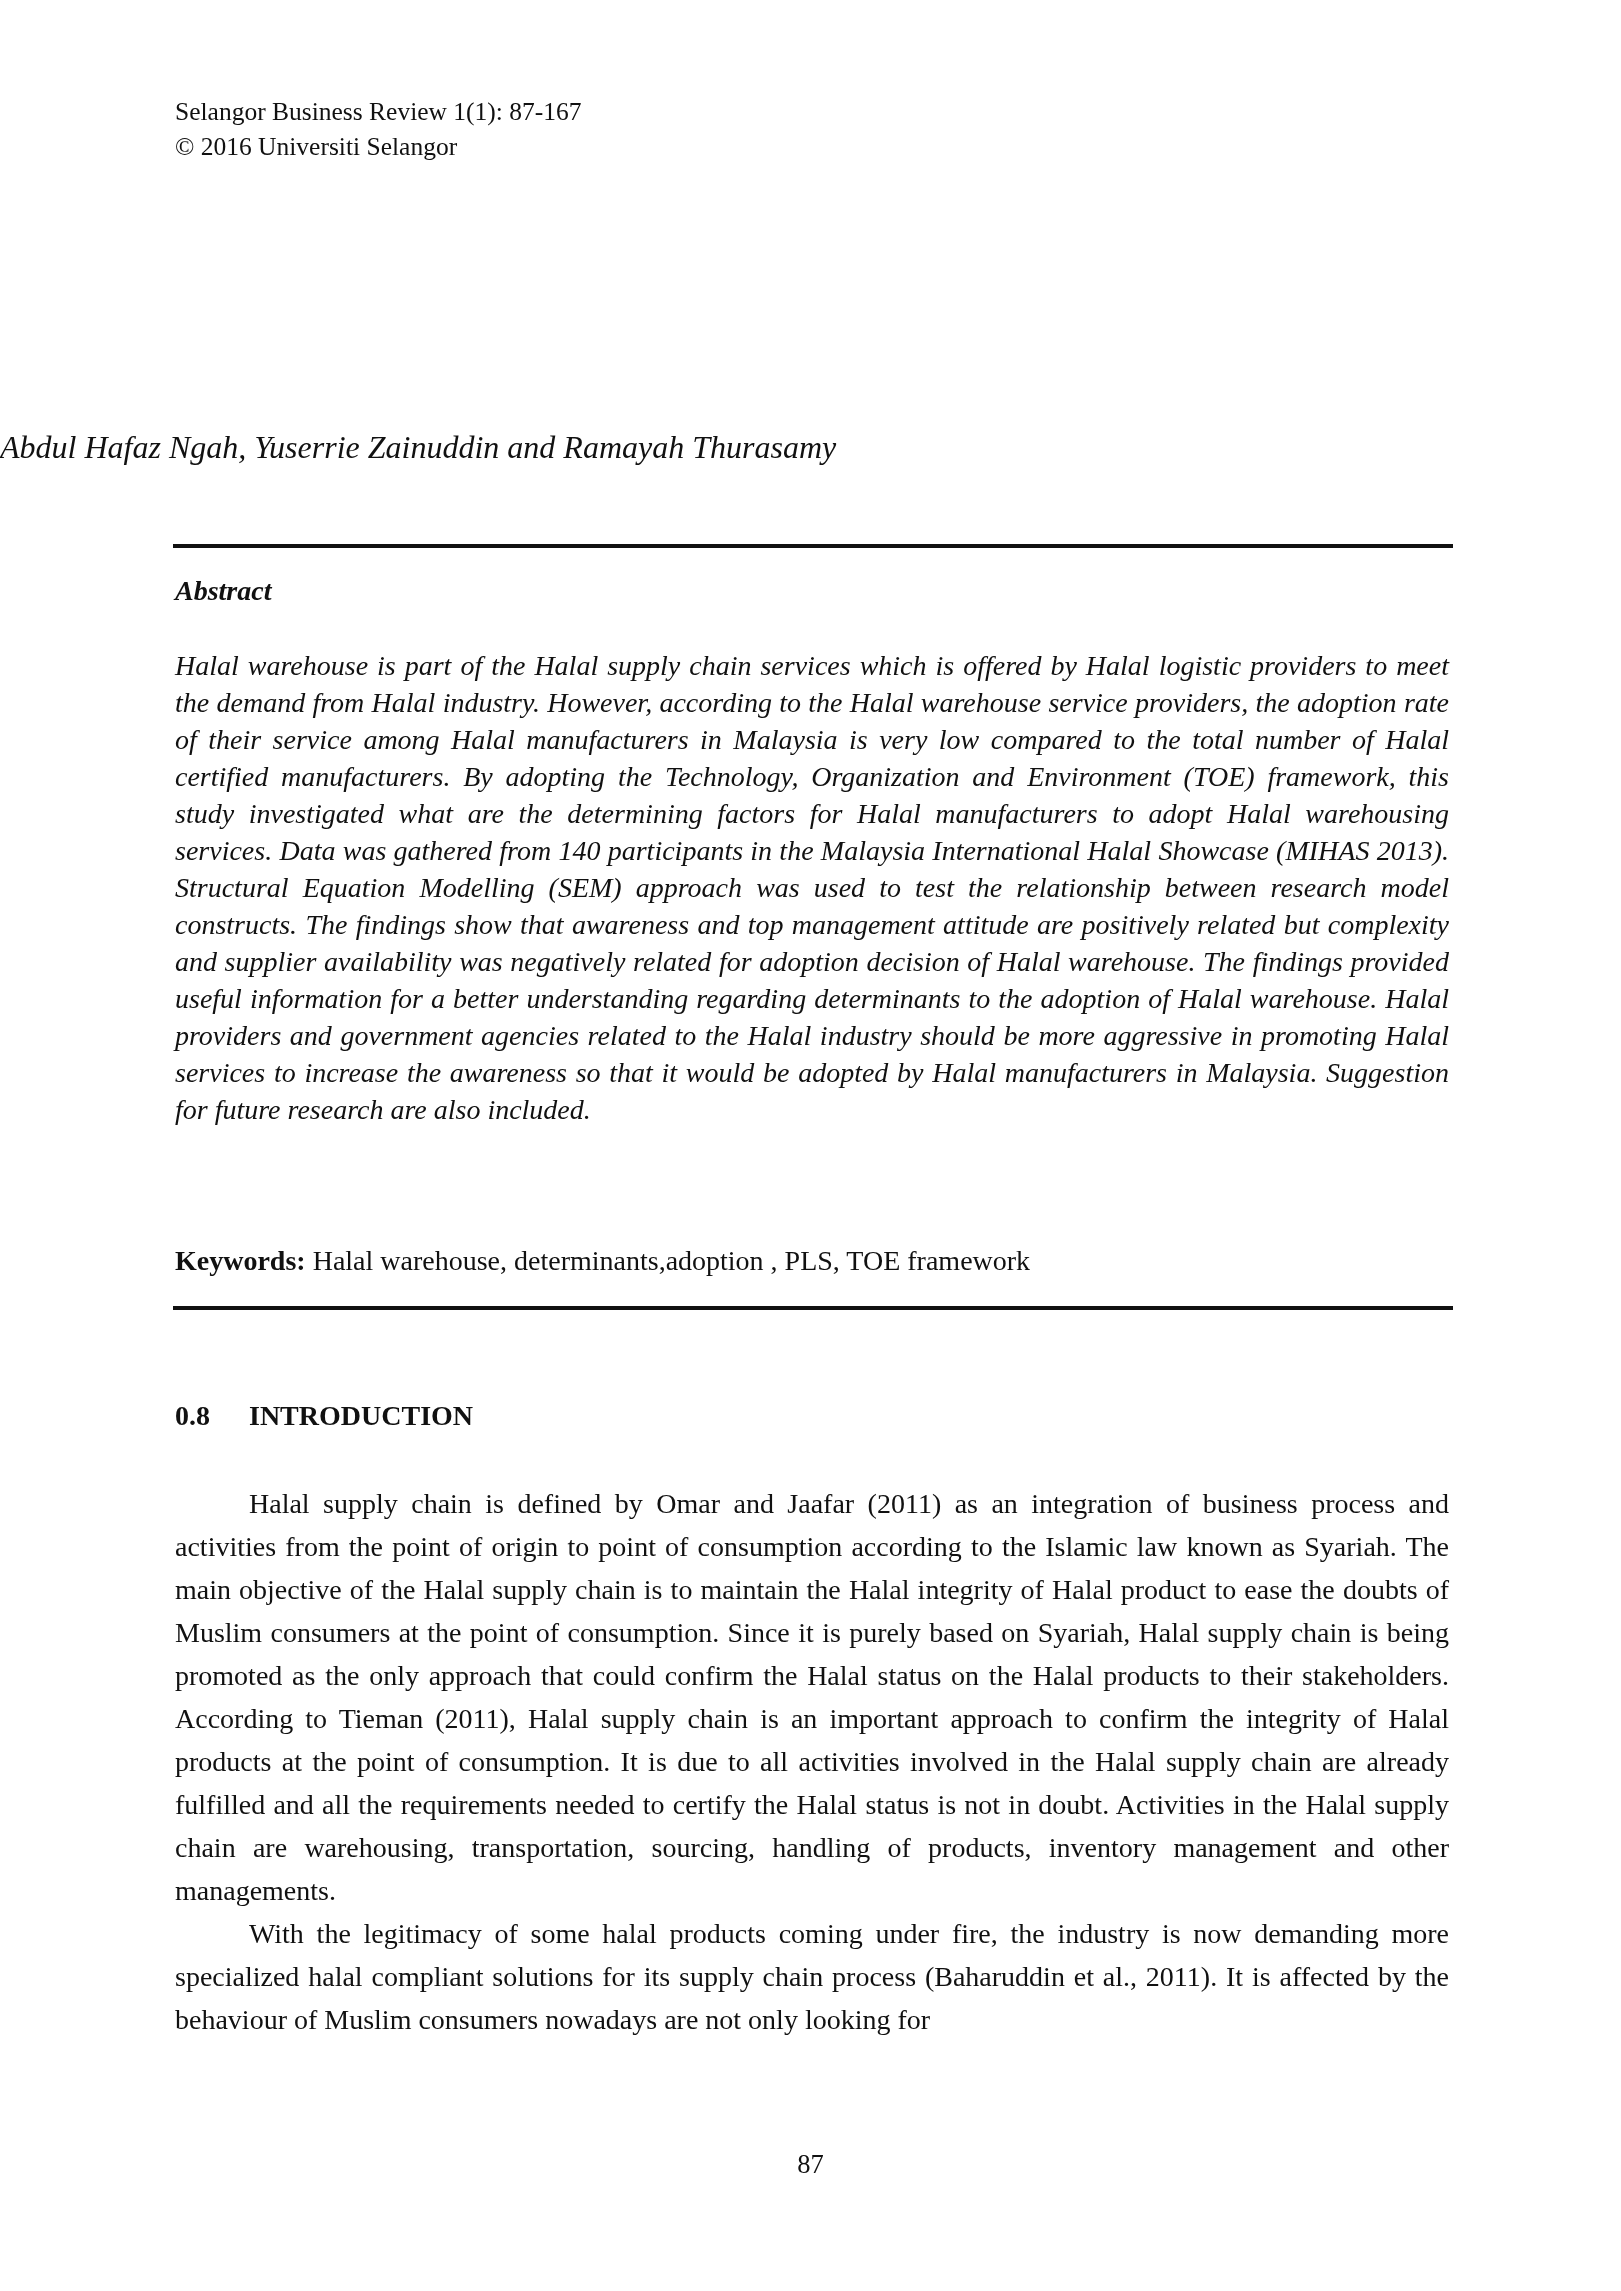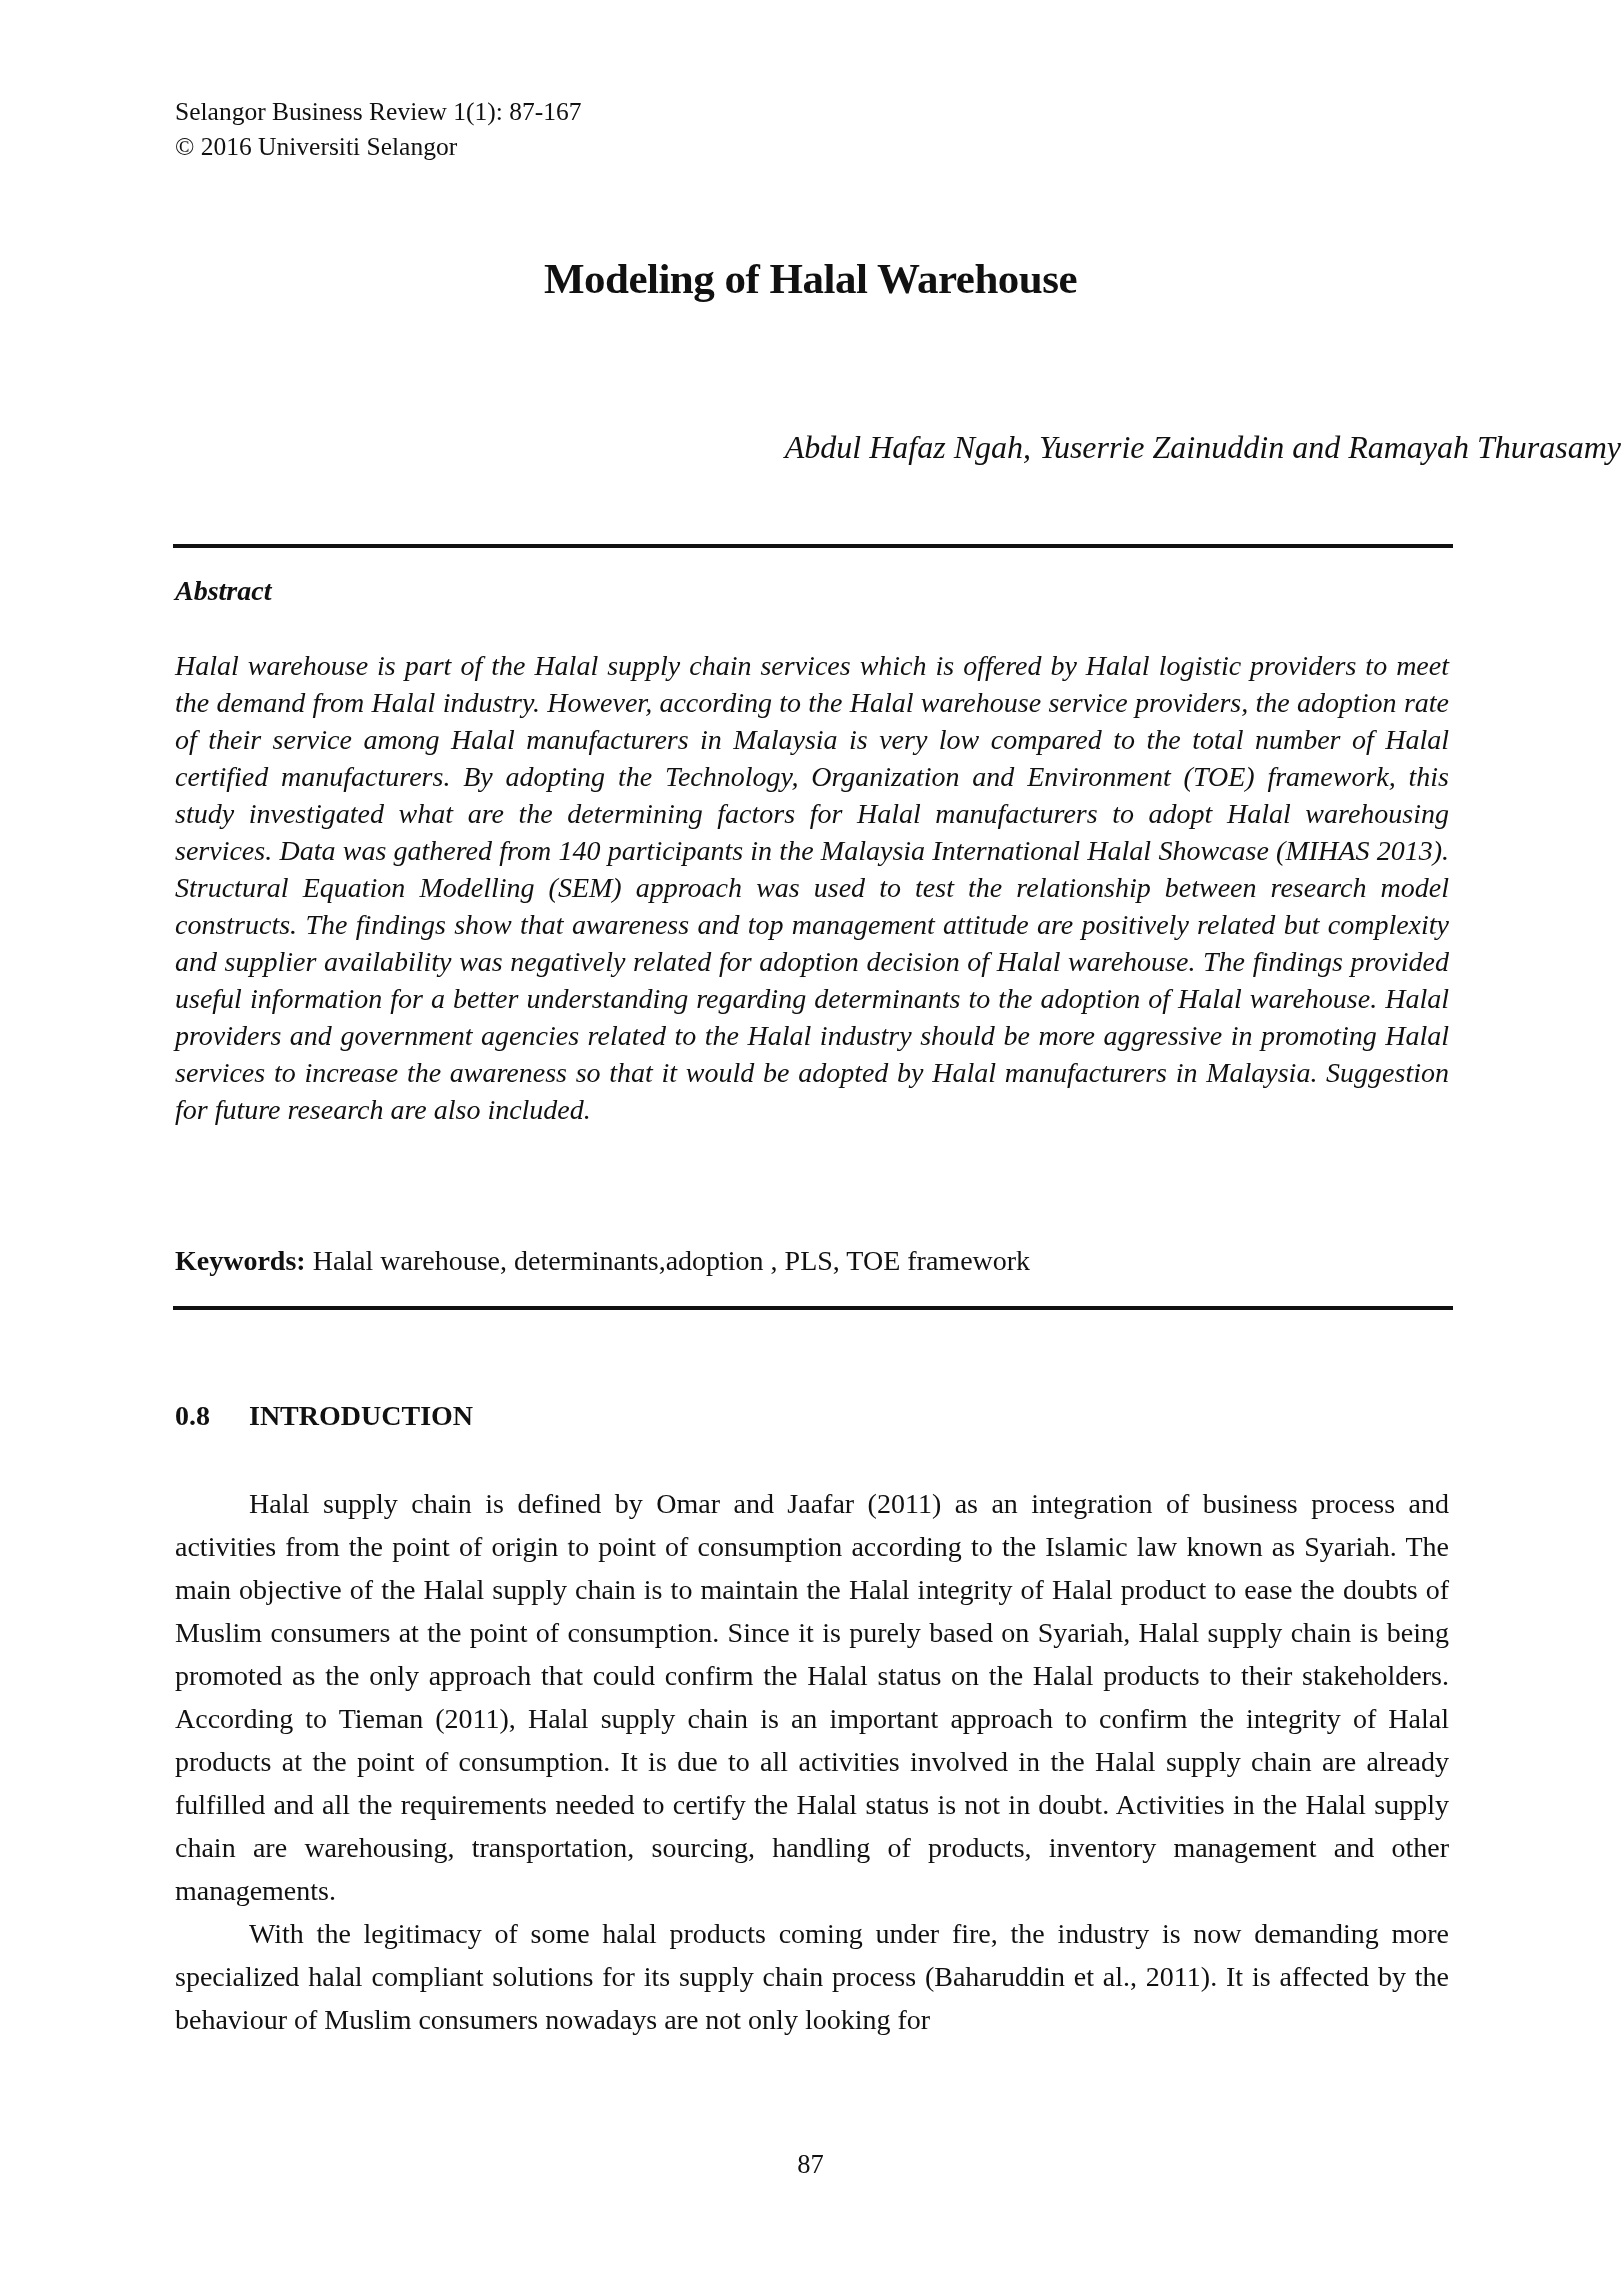--- a/index.html
+++ b/index.html
@@ -8,21 +8,21 @@
     font-family: "Liberation Serif", "DejaVu Serif", serif; color: #111;
   }
   .journal { position: absolute; left: 175px; top: 94px; font-size: 25.5px; line-height: 35px; }
   .title {
     position: absolute; left: 0; width: 100%; top: 251px;
     text-align: center; font-weight: bold; font-size: 43px; line-height: 55px;
     letter-spacing: -0.5px;
   }
   .authors {
     position: absolute; left: 0; width: 100%; top: 428px;
-    text-align: right; font-style: italic; font-size: 32px; line-height: 39px;
+    text-align: left; font-style: italic; font-size: 32px; line-height: 39px;
   }
   .rule {
     position: absolute; left: 173px; width: 1280px; height: 3.9px; background: #111;
   }
   .rule.top { top: 544px; }
   .rule.bottom { top: 1306px; }
   .abstract-head {
     position: absolute; left: 175px; top: 573px; font-weight: bold; font-size: 28px; line-height: 35px; font-style: italic;
   }
   .abstract-body {
@@ -49,21 +49,20 @@
 </style>
 </head>
 <body>
 
 <div class="journal">
   <div>Selangor Business Review 1(1): 87-167</div>
   <div>© 2016 Universiti Selangor</div>
 </div>
 
 <div class="title">
-  <div>Modeling of Halal Warehouse</div>
 </div>
 
 <div class="authors">Abdul Hafaz Ngah, Yuserrie Zainuddin and Ramayah Thurasamy</div>
 
 <div class="rule top"></div>
 
 <div class="abstract-head">Abstract</div>
 
 <div class="abstract-body">Halal warehouse is part of the Halal supply chain services which is offered by Halal logistic providers to meet the demand from Halal industry. However, according to the Halal warehouse service providers, the adoption rate of their service among Halal manufacturers in Malaysia is very low compared to the total number of Halal certified manufacturers. By adopting the Technology, Organization and Environment (TOE) framework, this  study investigated what are the determining factors for Halal manufacturers to adopt Halal warehousing services. Data was gathered from 140 participants in the Malaysia International Halal Showcase (MIHAS 2013). Structural Equation Modelling (SEM) approach was used to test the relationship between research model constructs. The findings show that awareness and top management attitude are positively related  but complexity  and supplier availability was negatively related for adoption decision of Halal warehouse. The findings provided useful information for a better understanding regarding determinants to the adoption of Halal warehouse. Halal providers and government agencies related to the Halal industry should be more aggressive in promoting Halal services to increase the awareness so that it would be adopted by Halal manufacturers in Malaysia. Suggestion for future research are also included.</div>
 

